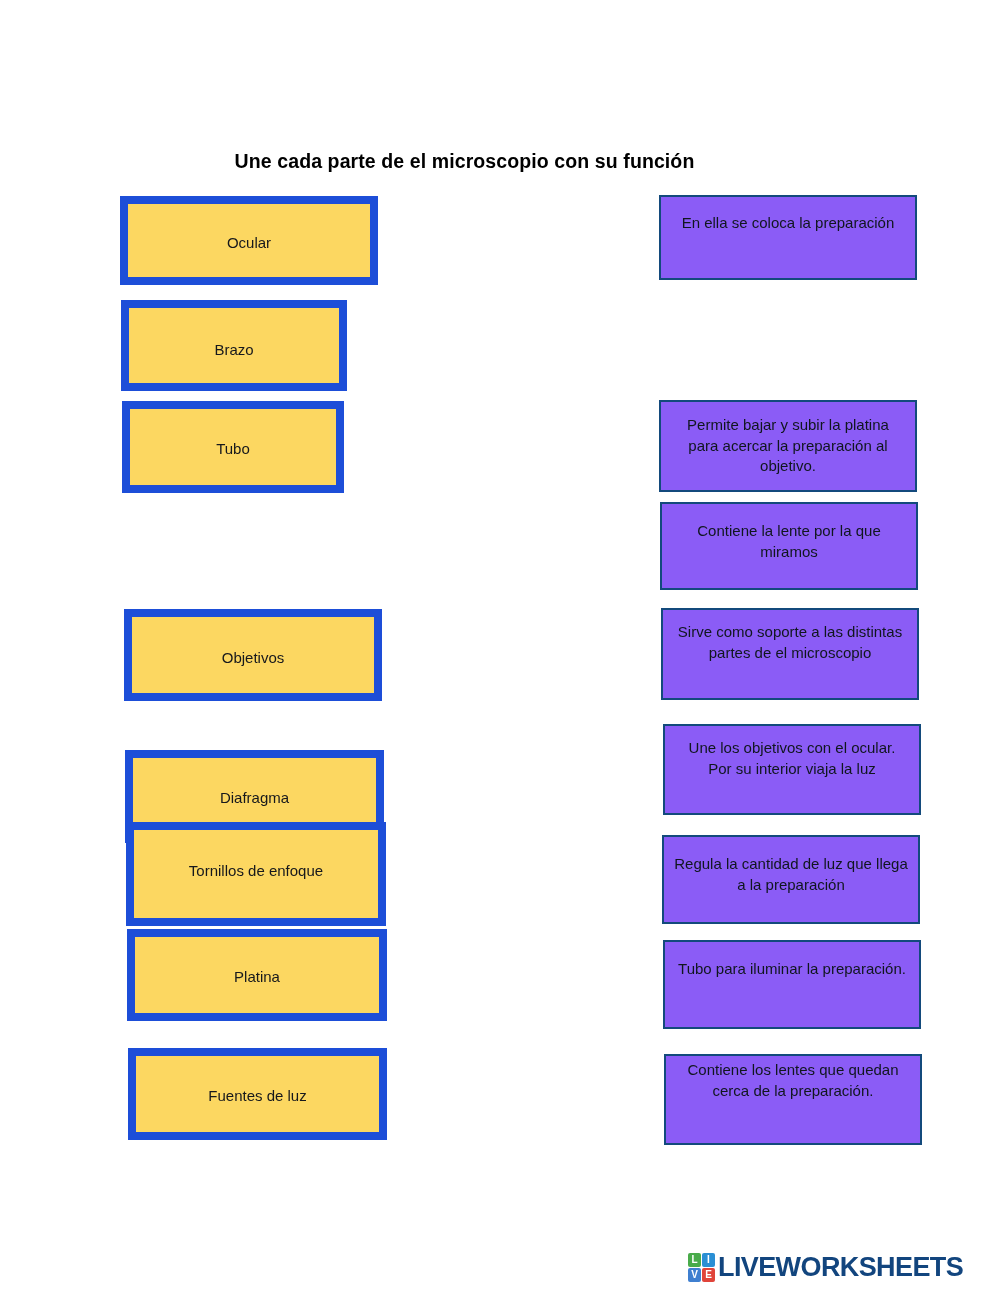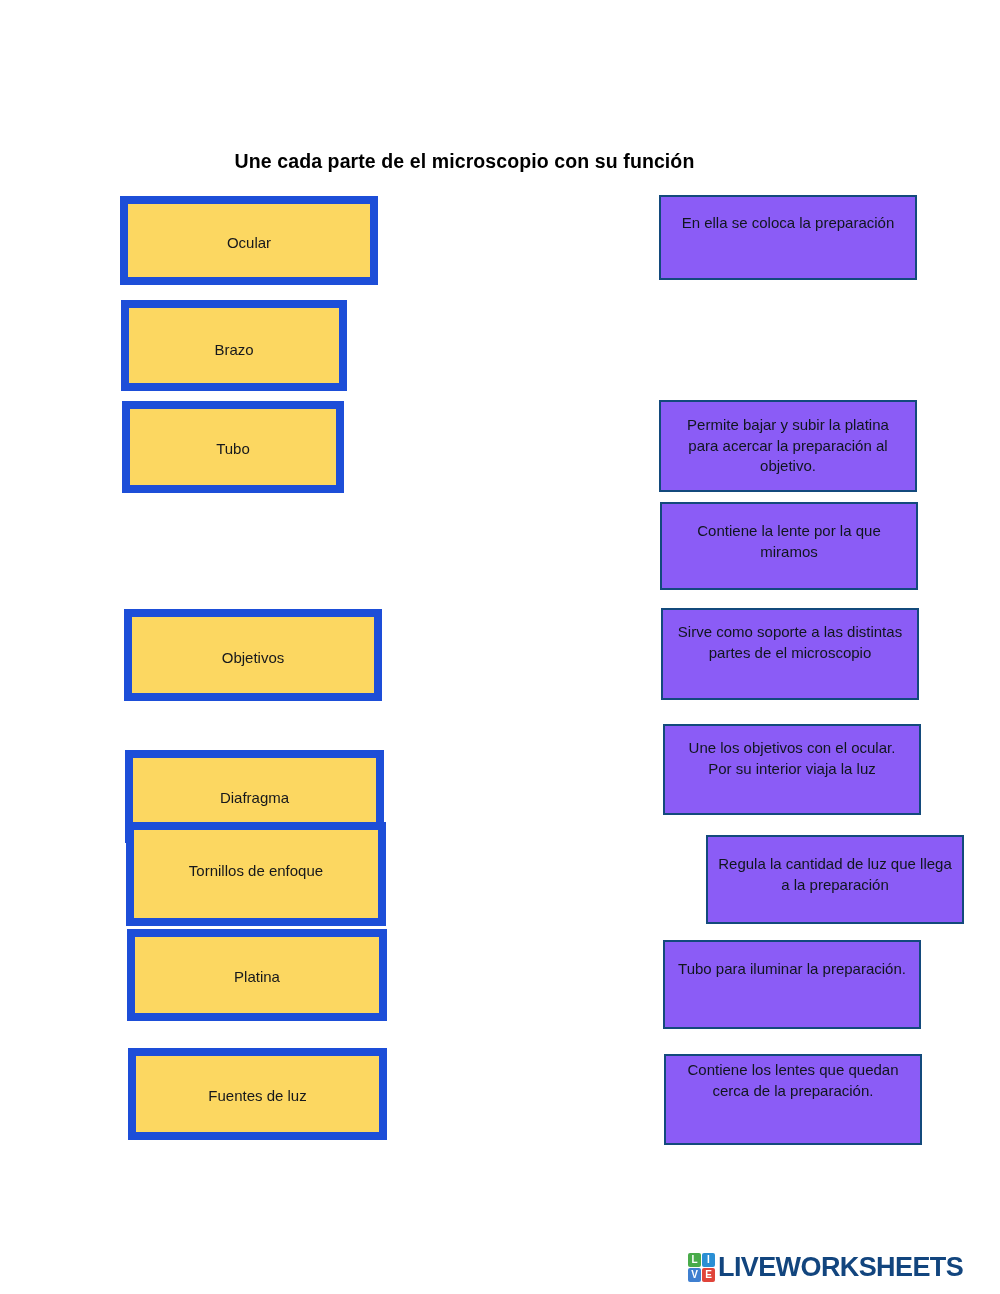--- a/index.html
+++ b/index.html
@@ -68,21 +68,21 @@
   .t7 { left: 127px; top: 929px; width: 260px; height: 92px; padding-top: 30px; }
   .t8 { left: 128px; top: 1048px; width: 259px; height: 92px; padding-top: 30px; }
 
   
   .d0 { left: 659px; top: 195px; width: 258px; height: 85px; padding-top: 16px; }
   .d1 { left: 659px; top: 304px; width: 258px; height: 87px; padding-top: 34px; }
   .d2 { left: 659px; top: 400px; width: 258px; height: 92px; padding-top: 13px; }
   .d3 { left: 660px; top: 502px; width: 258px; height: 88px; padding-top: 17px; }
   .d4 { left: 661px; top: 608px; width: 258px; height: 92px; padding-top: 12px; }
   .d5 { left: 663px; top: 724px; width: 258px; height: 91px; padding-top: 12px; }
-  .d6 { left: 662px; top: 835px; width: 258px; height: 89px; padding-top: 17px; margin-left: 44px; }
+  .d6 { left: 662px; top: 835px; width: 258px; height: 89px; padding-top: 17px; }
   .d7 { left: 663px; top: 940px; width: 258px; height: 89px; padding-top: 17px; }
   .d8 { left: 664px; top: 1054px; width: 258px; height: 91px; padding-top: 4px; }
 
   
   .logo {
     position: absolute;
     left: 688px;
     top: 1248px;
     display: flex;
     align-items: center;

